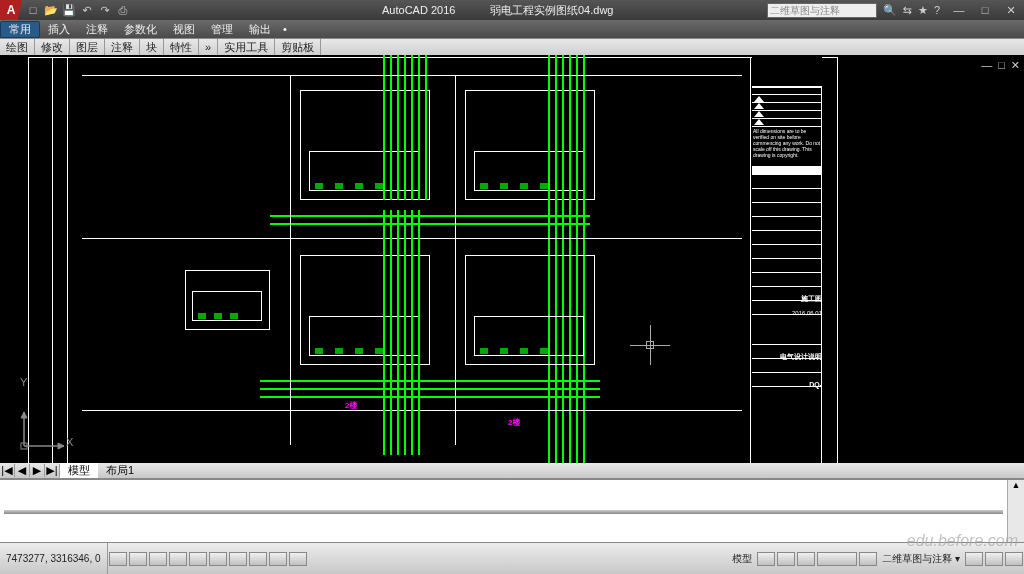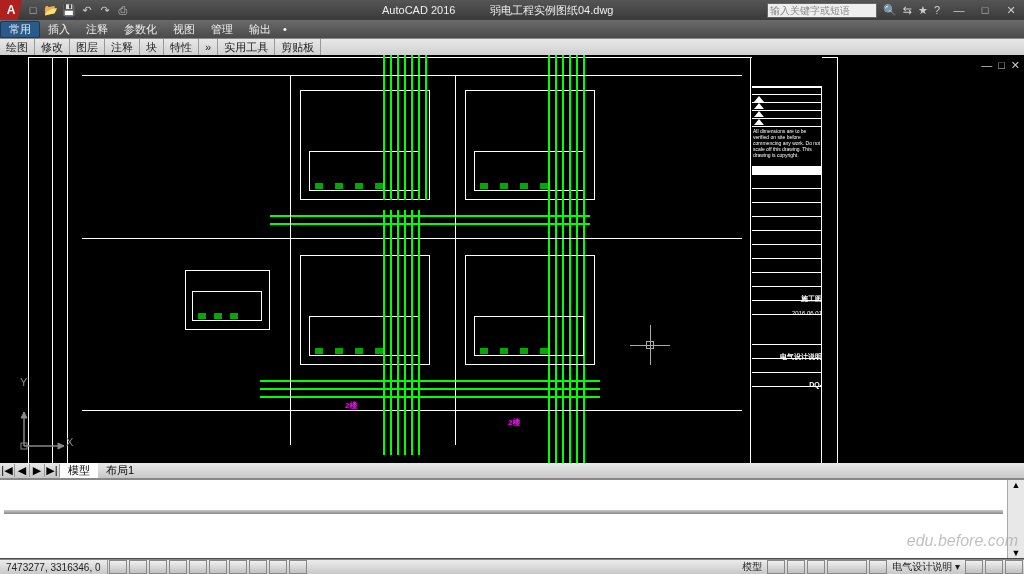--- a/index.html
+++ b/index.html
@@ -43,21 +43,21 @@
 .tb-cell{border-bottom:1px solid #fff; height:14px;}
 .tb-text{color:#fff; font-size:5px; line-height:1.2;}
 .tabs-row { position:absolute; left:0; bottom:0; height:15px; width:100%; background:linear-gradient(#e8e8e8,#c8c8c8); display:flex; align-items:center; font-size:11px;}
 .tabs-row .nav-btn{width:15px;text-align:center; cursor:pointer; border-right:1px solid #999;}
 .tabs-row .tab{padding:0 8px; cursor:pointer;}
 .tabs-row .tab.active{background:#fff;}
 .cmd-area{position:absolute; left:0; bottom:16px; right:0; height:80px; background:#fff; border-top:2px solid #888; display:flex;}
 .cmd-text{flex:1; font-family:SimSun,monospace; font-size:12px; color:#000; padding:2px 4px; white-space:pre; overflow:hidden; border-right:1px solid #aaa;}
 .cmd-scroll{width:16px; background:#e8e8e8; display:flex; flex-direction:column; justify-content:space-between; align-items:center; font-size:9px;}
 .cmd-handle{height:4px; background:linear-gradient(#ccc,#888); cursor:ns-resize;}
-.status-bar{position:absolute; left:0; bottom:0; right:0; height:15px; background:linear-gradient(#ececec,#c8c8c8); display:flex; align-items:center; font-size:10px; color:#222; border-top:1px solid #888;}
+.status-bar{position:absolute; left:0; bottom:0; right:0; height:32px; background:linear-gradient(#ececec,#c8c8c8); display:flex; align-items:center; font-size:10px; color:#222; border-top:1px solid #888;}
 .status-bar .coord{padding:0 6px; border-right:1px solid #999; height:100%; display:flex; align-items:center;}
 .status-bar .btn{width:18px; height:14px; margin:0 1px; background:linear-gradient(#f0f0f0,#c0c0c0); border:1px solid #888; cursor:pointer;}
 .status-bar .spacer{flex:1;}
 .status-bar .right-txt{padding:0 4px; font-size:10px;}
 .watermark{position:absolute; right:6px; bottom:24px; color:#a8a8a8; font-size:16px; font-style:italic; opacity:0.7; pointer-events:none; font-family:Arial;}
 .small-icon{width:8px;height:6px;background:#0a0;display:inline-block;margin:1px;}
 </style>
 </head>
 <body>
 
@@ -66,21 +66,21 @@
   <div class="qat">
     <span>□</span>
     <span>📂</span>
     <span>💾</span>
     <span>↶</span>
     <span>↷</span>
     <span>⎙</span>
   </div>
   <div class="app-name">AutoCAD 2016</div>
   <div class="doc-name">弱电工程实例图纸04.dwg</div>
-  <div class="search-box">输入关键字或短语</div>
+  <div class="search-box">二维草图与注释</div>
   <div class="right-icons">
     <span>🔍</span>
     <span>⇆</span>
     <span>★</span>
     <span>?</span>
   </div>
   <div class="win-btns">
     <span>—</span>
     <span>□</span>
     <span>✕</span>
@@ -286,19 +286,19 @@
   <div class="btn"></div>
   <div class="btn"></div>
   <div class="btn"></div>
   <div class="spacer"></div>
   <div class="right-txt">模型</div>
   <div class="btn"></div>
   <div class="btn"></div>
   <div class="btn"></div>
   <div class="btn" style="width:40px;"></div>
   <div class="btn"></div>
-  <div class="right-txt">电气设计说明 ▾</div>
+  <div class="right-txt">二维草图与注释 ▾</div>
   <div class="btn"></div>
   <div class="btn"></div>
   <div class="btn"></div>
 </div>
 
 <div class="watermark">edu.before.com</div>
 
 </body></html>

